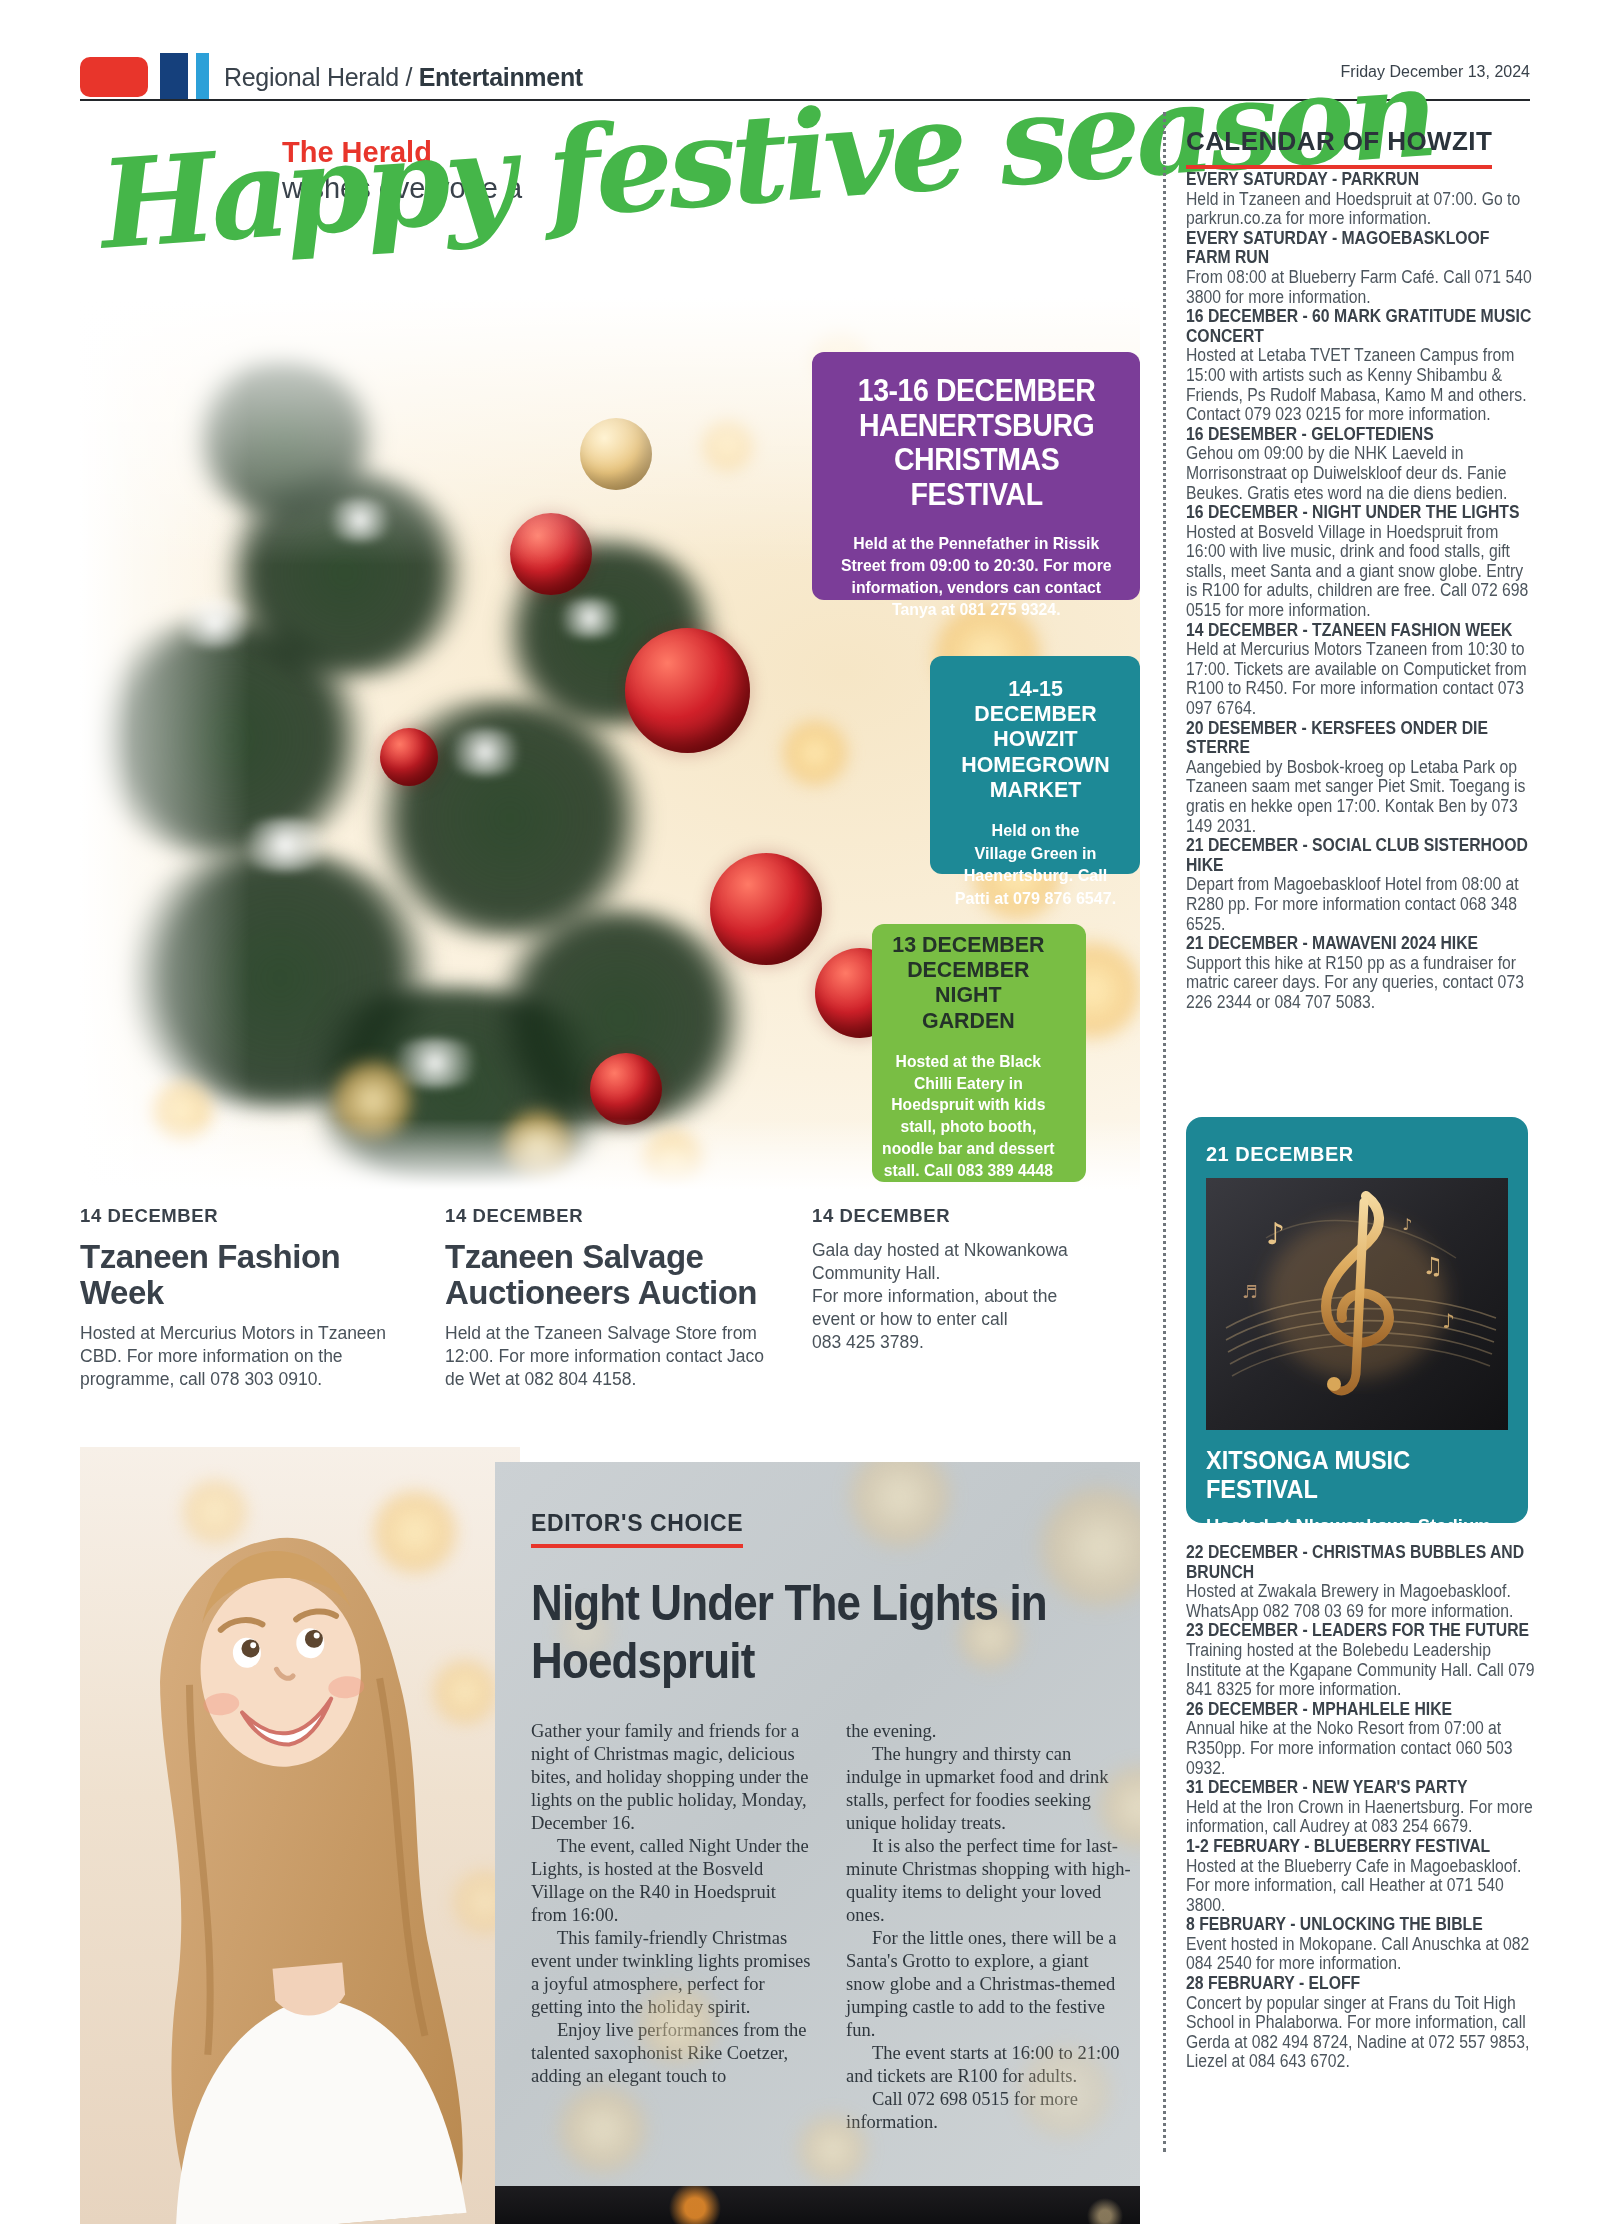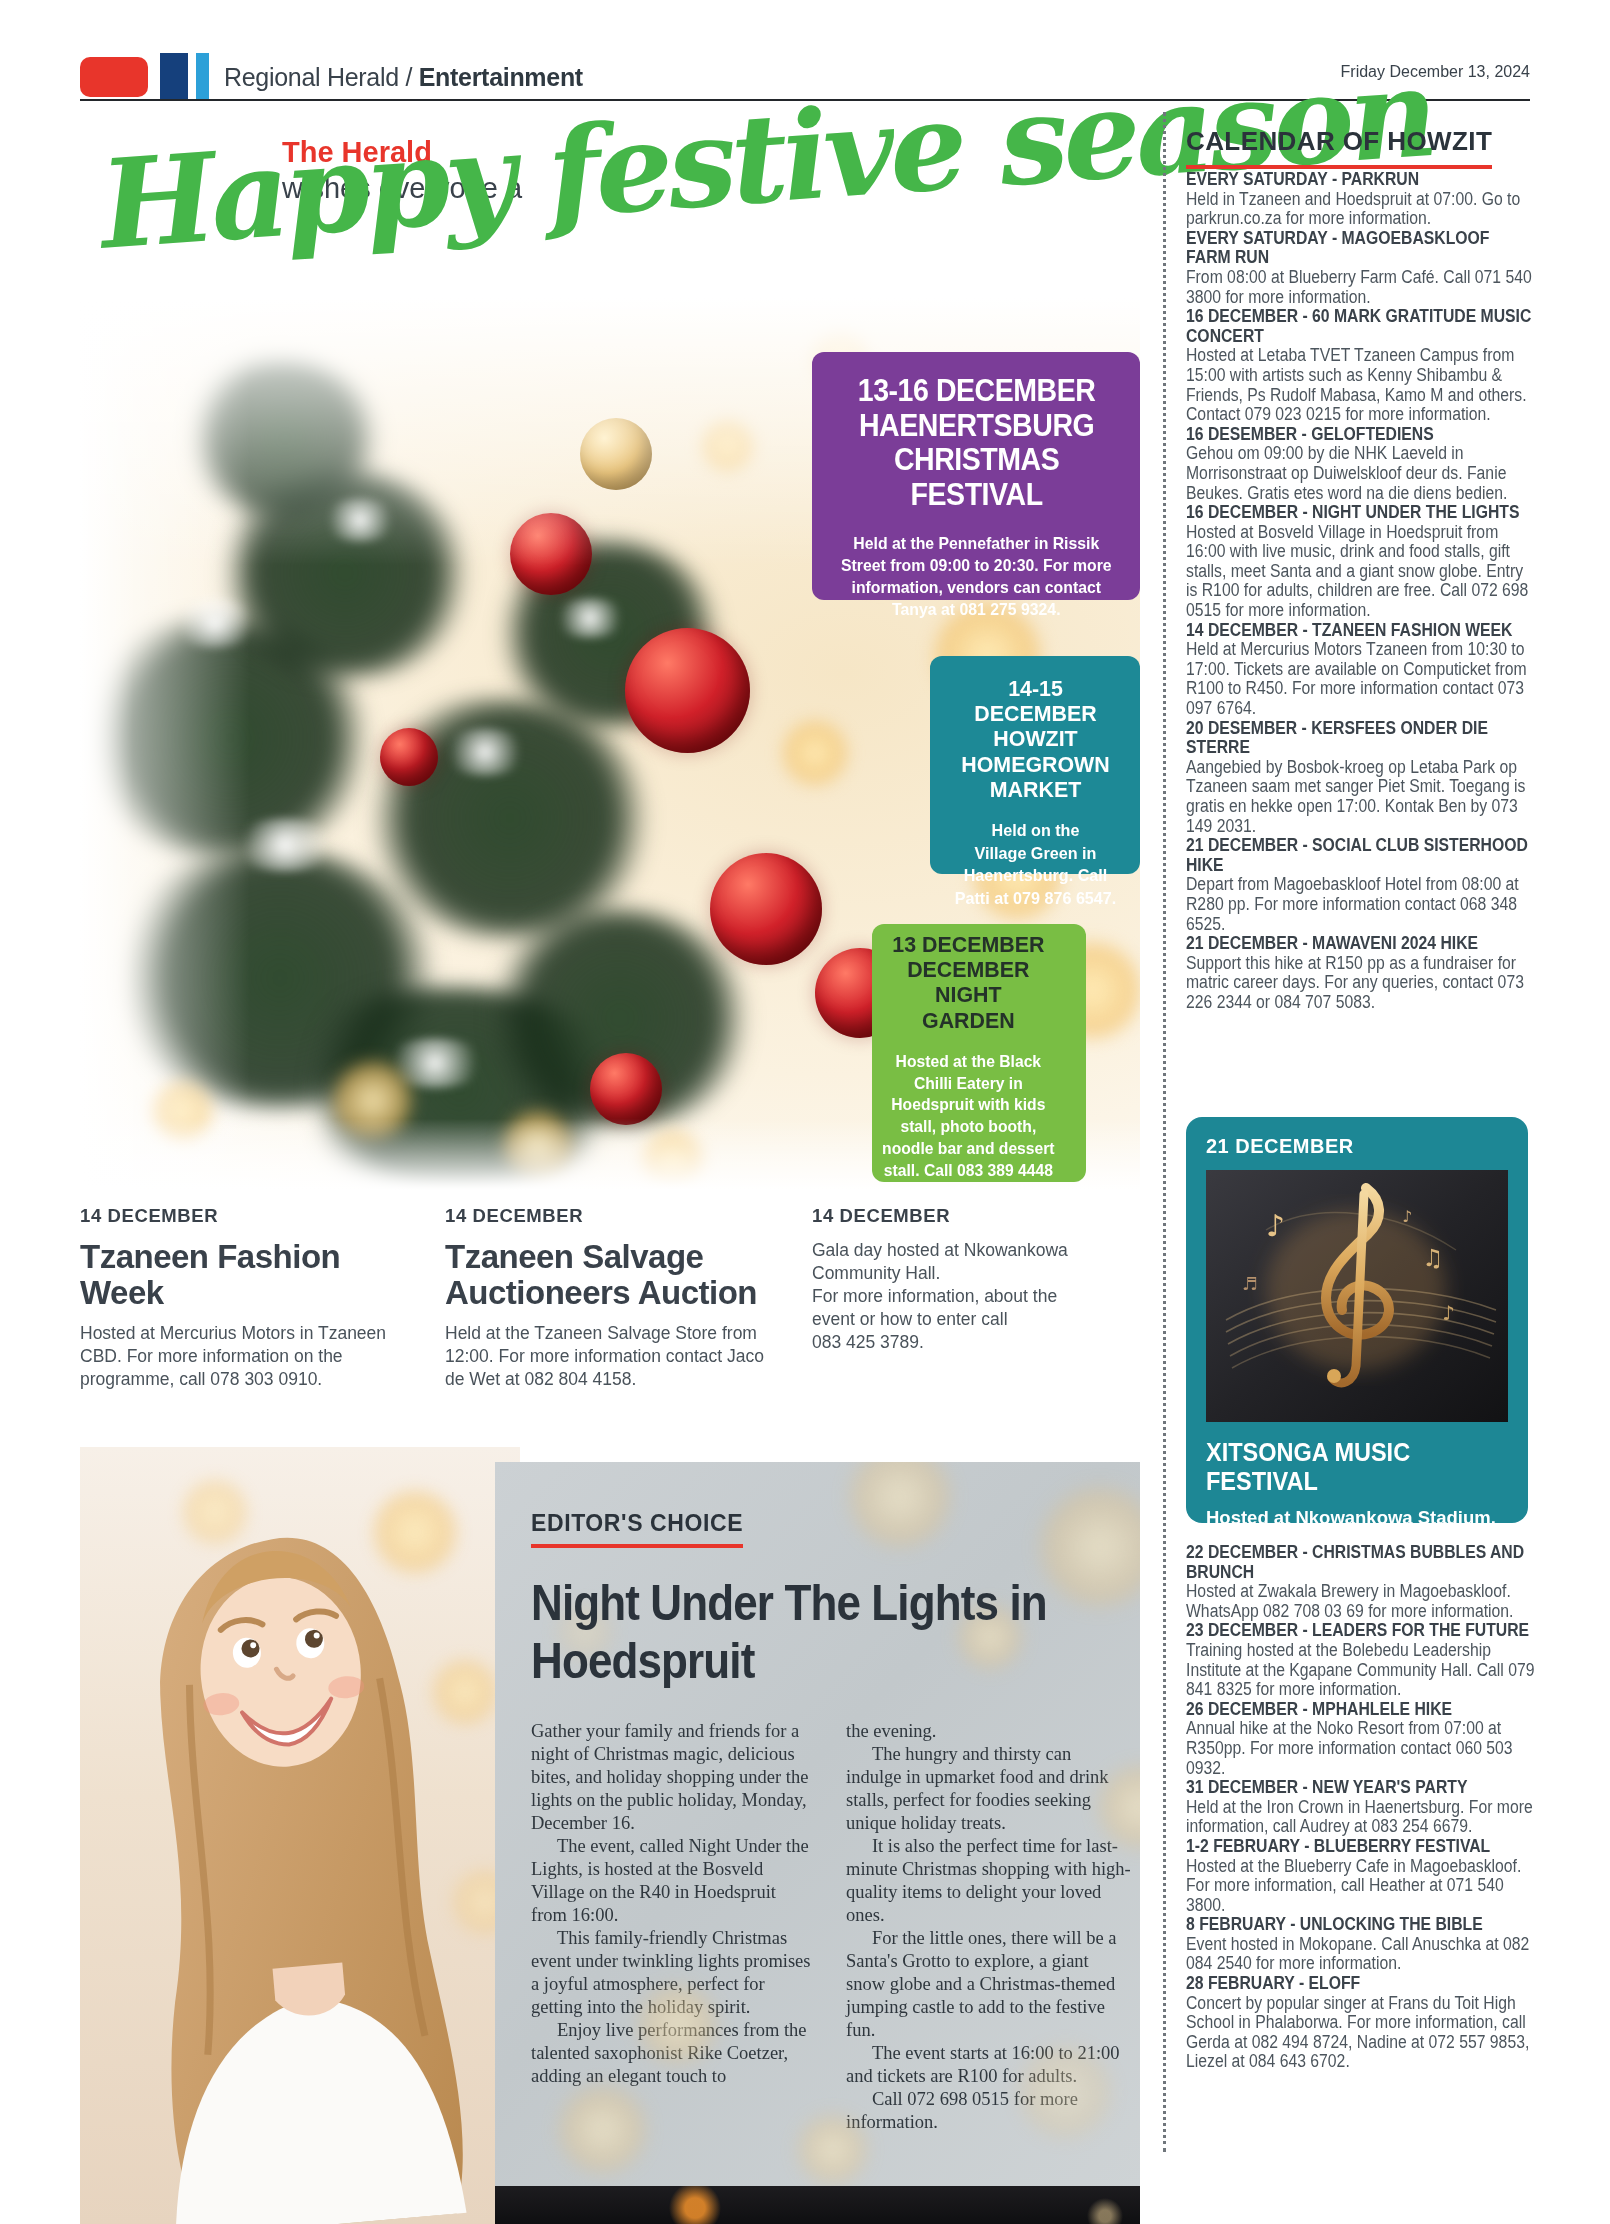--- a/index.html
+++ b/index.html
@@ -89,21 +89,21 @@
   .divider{left:1163px;top:112px;height:2040px;width:0;border-left:3px dotted #70767c;}
   .cal-title{left:1186px;top:126px;font-size:26px;font-weight:700;color:#2b333b;letter-spacing:.4px;
         border-bottom:4px solid #e8352b;padding-bottom:8px;}
   .cal-list{left:1186px;width:400px;transform:scaleX(.875);transform-origin:0 0;overflow:hidden;
         font-size:18px;line-height:19.6px;}
   .cal-list .ev-t{font-weight:700;color:#3a424a;}
   .cal-list .ev-b{color:#4c555d;}
   #cal1{top:170px;height:942px;}
   #cal2{top:1543px;height:614px;}
   .feature{left:1186px;top:1117px;width:342px;height:406px;background:#1d8795;border-radius:16px;
-        padding:18px 20px;box-sizing:border-box;color:#fff;}
+        padding:26px 20px;box-sizing:border-box;color:#fff;}
   .feature .fdate{font-size:20px;font-weight:700;letter-spacing:.5px;}
   .feature .fimg{margin-top:12px;width:302px;height:252px;overflow:hidden;}
   .feature .ftitle{margin-top:16px;font-size:25px;font-weight:700;width:322px;transform:scaleX(.94);transform-origin:0 0;}
   .feature .fbody{margin-top:10px;font-size:18.5px;font-weight:700;line-height:1.28;white-space:pre-line;}
 </style>
 </head>
 <body>
 
 <div id="page">
 

